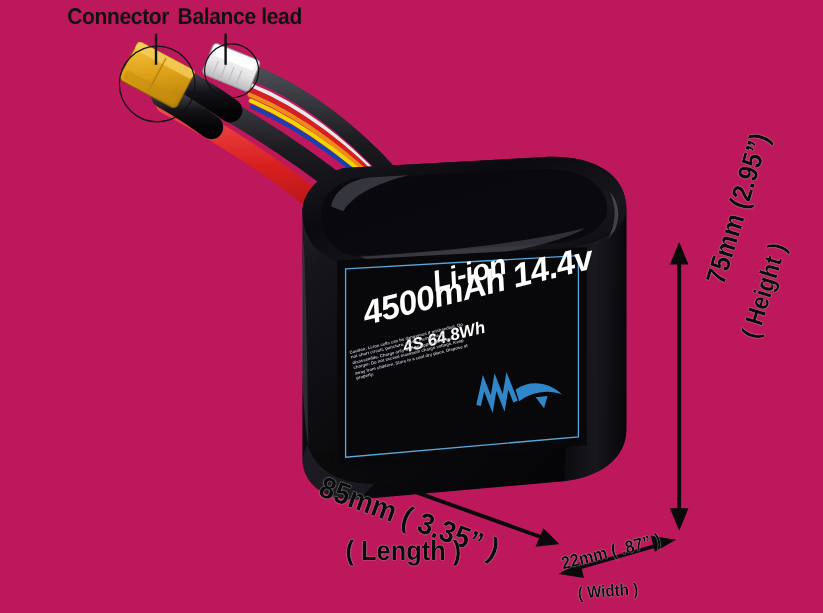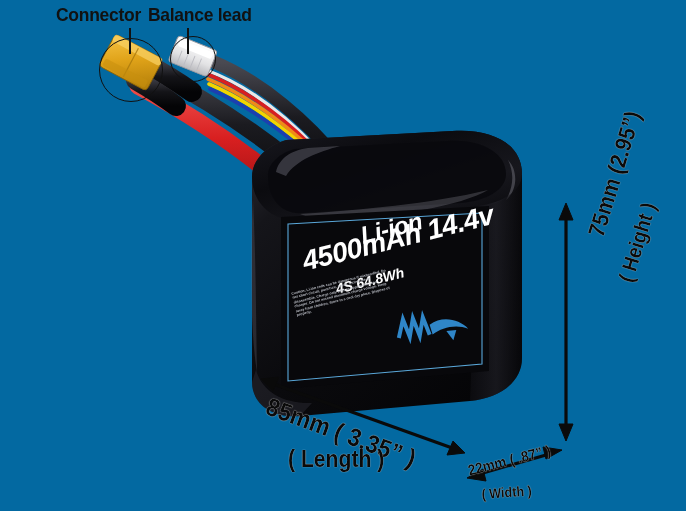--- a/index.html
+++ b/index.html
@@ -1,20 +1,20 @@
 <!DOCTYPE html>
 <html><head>
 <meta charset="utf-8">
 <style>
   html,body{margin:0;padding:0;}
   body{
     width:686px;height:511px;background:#ffffff;overflow:hidden;position:relative;
     font-family:"Liberation Sans",sans-serif;
   }
-  #stage{position:absolute;left:0;top:0;width:686px;height:511px;background:#0369a1;}
+  #stage{position:absolute;left:0;top:0;width:686px;height:511px;background:#be185d;}
 
   
   .callout-text{
     position:absolute;font-weight:bold;color:#111;letter-spacing:-0.3px;
     font-family:"Liberation Sans",sans-serif;white-space:nowrap;
     transform:scaleX(0.92);transform-origin:left center;
   }
   #lbl-connector{left:56px;top:4px;font-size:19px;}
   #lbl-balance{left:148px;top:4px;font-size:19px;}
   .leader{position:absolute;background:#111;width:1.6px;}

